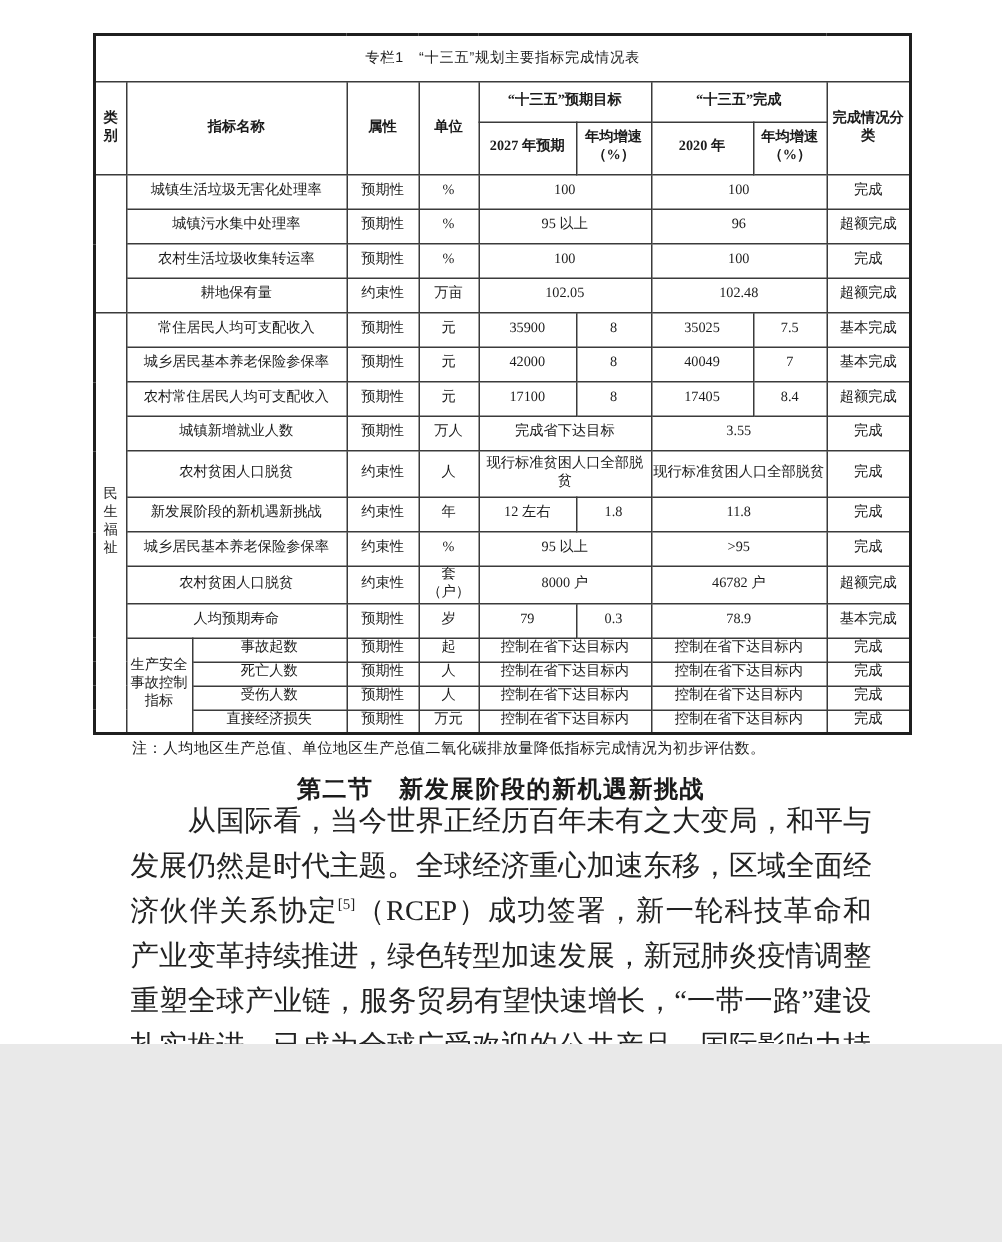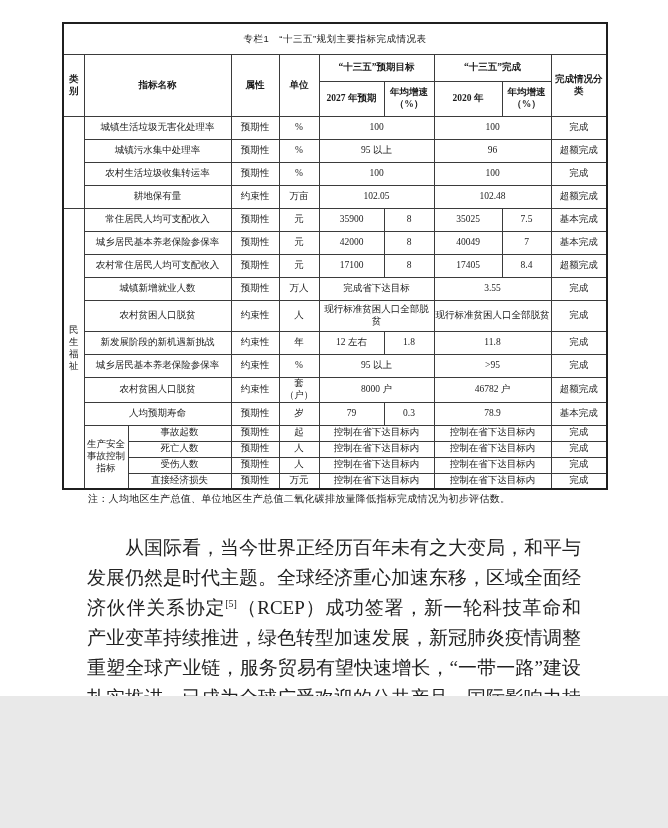--- a/index.html
+++ b/index.html
@@ -217,18 +217,19 @@
           <td>万元</td>
           <td colspan="2">控制在省下达目标内</td>
           <td colspan="2">控制在省下达目标内</td>
           <td>完成</td>
         </tr>
       </tbody>
   </table>
 
   <div class="table-note">注：人均地区生产总值、单位地区生产总值二氧化碳排放量降低指标完成情况为初步评估数。</div>
 
+  <div class="section-heading">第二节　新发展阶段的新机遇新挑战</div>
 
   <div class="body-text"><span class="indent"></span><span>从国际看，当今世界正经历百年未有之大变局，和平与发展仍然是时代主题。全球经济重心加速东移，区域全面经济伙伴关系协定</span><sup class="footnote-ref">[5]</sup><span>（RCEP）成功签署，新一轮科技革命和产业变革持续推进，绿色转型加速发展，新冠肺炎疫情调整重塑全球产业链，服务贸易有望快速增长，“一带一路”建设扎实推进，已成为全球广受欢迎的公共产品，国际影响力持续提升，为海口面向太平洋和印度洋扩大对外开放，强化与东</span></div>
 
   <div class="page-number">- 7 -</div>
 
 </div>
 
 </body></html>

